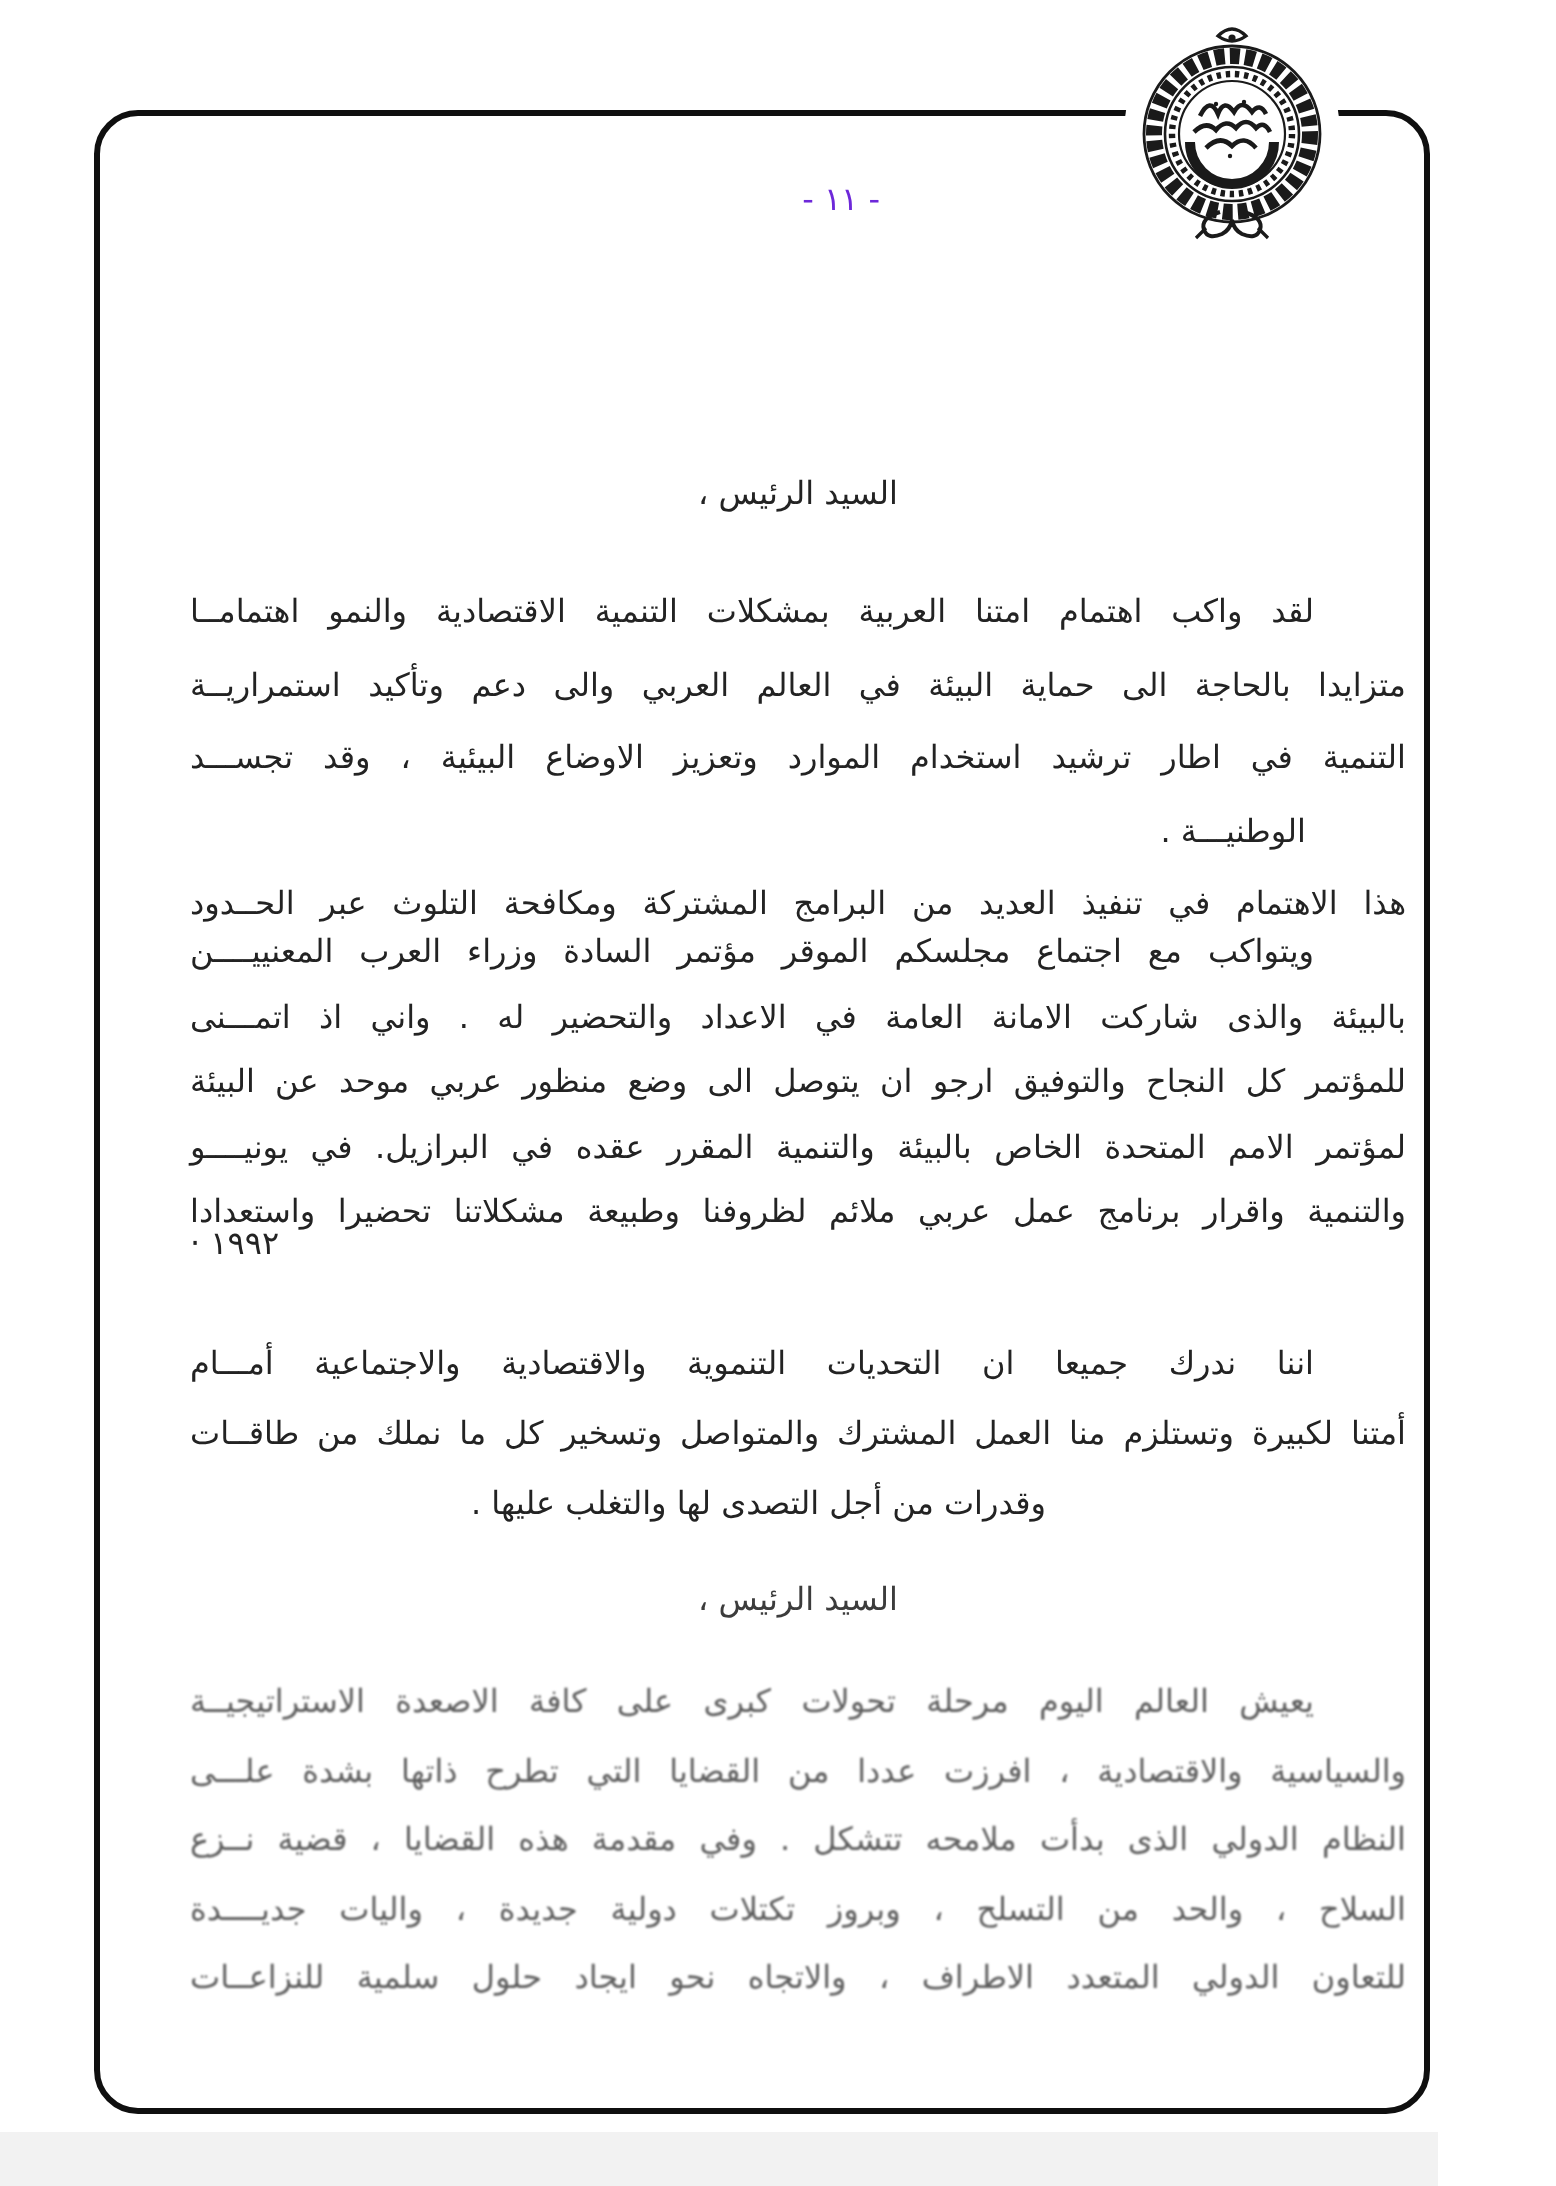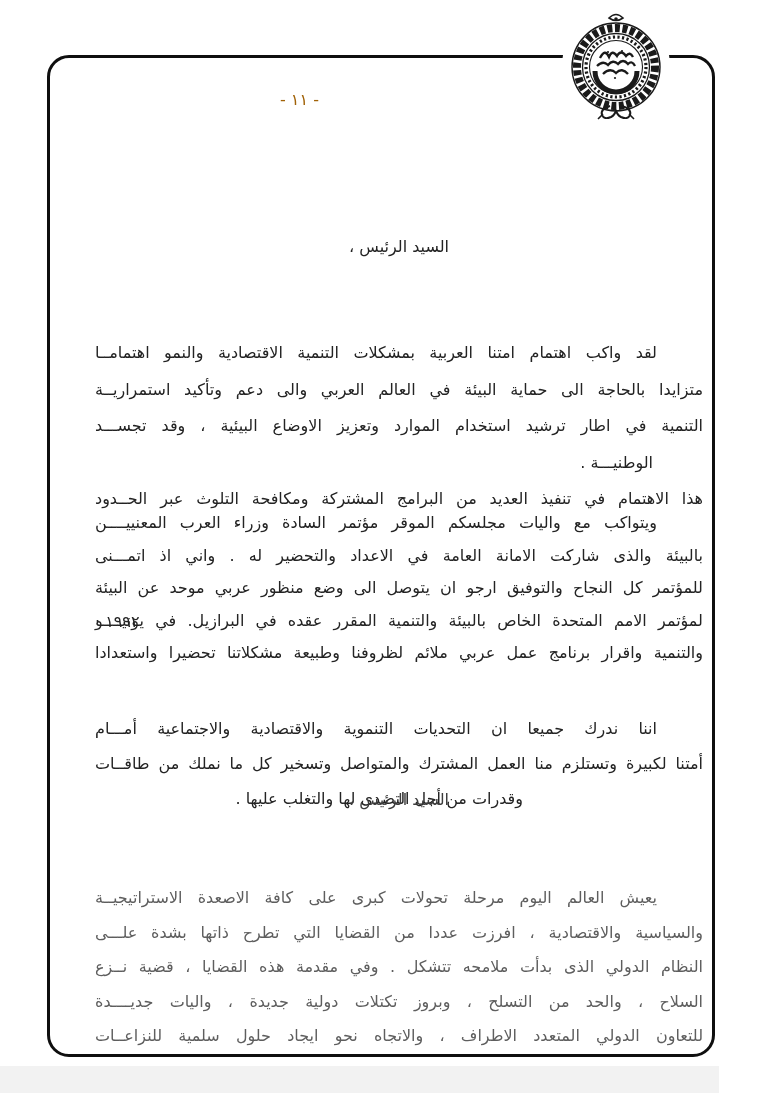--- a/index.html
+++ b/index.html
@@ -14,33 +14,33 @@
   .scan-strip {
     position:absolute; left:0; top:1066px; width:719px; height:27px;
     background:#f2f2f2;
   }
   .emblem {
     position:absolute; left:562px; top:10px; width:108px; height:112px;
     background:#ffffff; border-radius:50%;
   }
   .emblem svg { width:100%; height:100%; display:block; }
   .pagenum {
-    position:absolute; left:280px; top:90px; width:160px; text-align:left;
-    font-size:16px; color:#a16207;
+    position:absolute; left:280px; top:90px; width:160px; text-align:right;
+    font-size:16px; color:#6d28d9;
   }
   .text {
     position:absolute; left:95px; top:0; width:608px; height:1093px;
     direction:rtl; font-size:16px; color:#232323; filter:blur(0.2px);
   }
   .sal { position:absolute; left:0; right:0; text-align:center; }
   #sal1 { top:237px; }
   #sal2 { top:790px; color:#3c3c3c; }
   .para { position:absolute; left:0; right:0; }
   .line { text-align:justify; text-align-last:justify; box-sizing:border-box; }
-  .ind  { padding-right:46px;margin-top:47px; }
+  .ind  { padding-right:46px; }
   .last-sm   { text-align-last:right; padding-right:50px; }
   .last-wide { text-align-last:right; padding-right:180px; }
   #p1 { top:288px; line-height:36.5px; }
   #p2 { top:460px; line-height:32.5px; }
   .year-line {
     position:absolute; top:612px; left:0; right:0; box-sizing:border-box;
     text-align:left; padding-right:36px; letter-spacing:3px;
   }
   #p3 { top:664px; line-height:35px; }
   #p4 { top:834px; line-height:34.5px; color:#5e5e5e; filter:blur(0.45px); }
@@ -90,21 +90,21 @@
 
     <div class="para" id="p1">
       <div class="line ind">لقد واكب اهتمام امتنا العربية بمشكلات التنمية الاقتصادية والنمو اهتمامــا</div>
       <div class="line">متزايدا بالحاجة الى حماية البيئة في العالم العربي والى دعم وتأكيد استمراريــة</div>
       <div class="line">التنمية في اطار ترشيد استخدام الموارد وتعزيز الاوضاع البيئية ، وقد تجســـد</div>
       <div class="line last-sm">الوطنيـــة .</div>
       <div class="line">هذا الاهتمام في تنفيذ العديد من البرامج المشتركة ومكافحة التلوث عبر الحــدود</div>
     </div>
 
     <div class="para" id="p2">
-      <div class="line ind">ويتواكب مع واليات مجلسكم الموقر مؤتمر السادة وزراء العرب المعنييــــن</div>
+      <div class="line ind">ويتواكب مع اجتماع مجلسكم الموقر مؤتمر السادة وزراء العرب المعنييــــن</div>
       <div class="line">بالبيئة والذى شاركت الامانة العامة في الاعداد والتحضير له . واني اذ اتمـــنى</div>
       <div class="line">للمؤتمر كل النجاح والتوفيق ارجو ان يتوصل الى وضع منظور عربي موحد عن البيئة</div>
       <div class="line">لمؤتمر الامم المتحدة الخاص بالبيئة والتنمية المقرر عقده في البرازيل. في يونيــــو</div>
       <div class="line">والتنمية واقرار برنامج عمل عربي ملائم لظروفنا وطبيعة مشكلاتنا تحضيرا واستعدادا</div>
     </div>
 
     <div class="year-line">١٩٩٢ ·</div>
 
     <div class="para" id="p3">
       <div class="line ind">اننا ندرك جميعا ان التحديات التنموية والاقتصادية والاجتماعية أمـــام</div>

